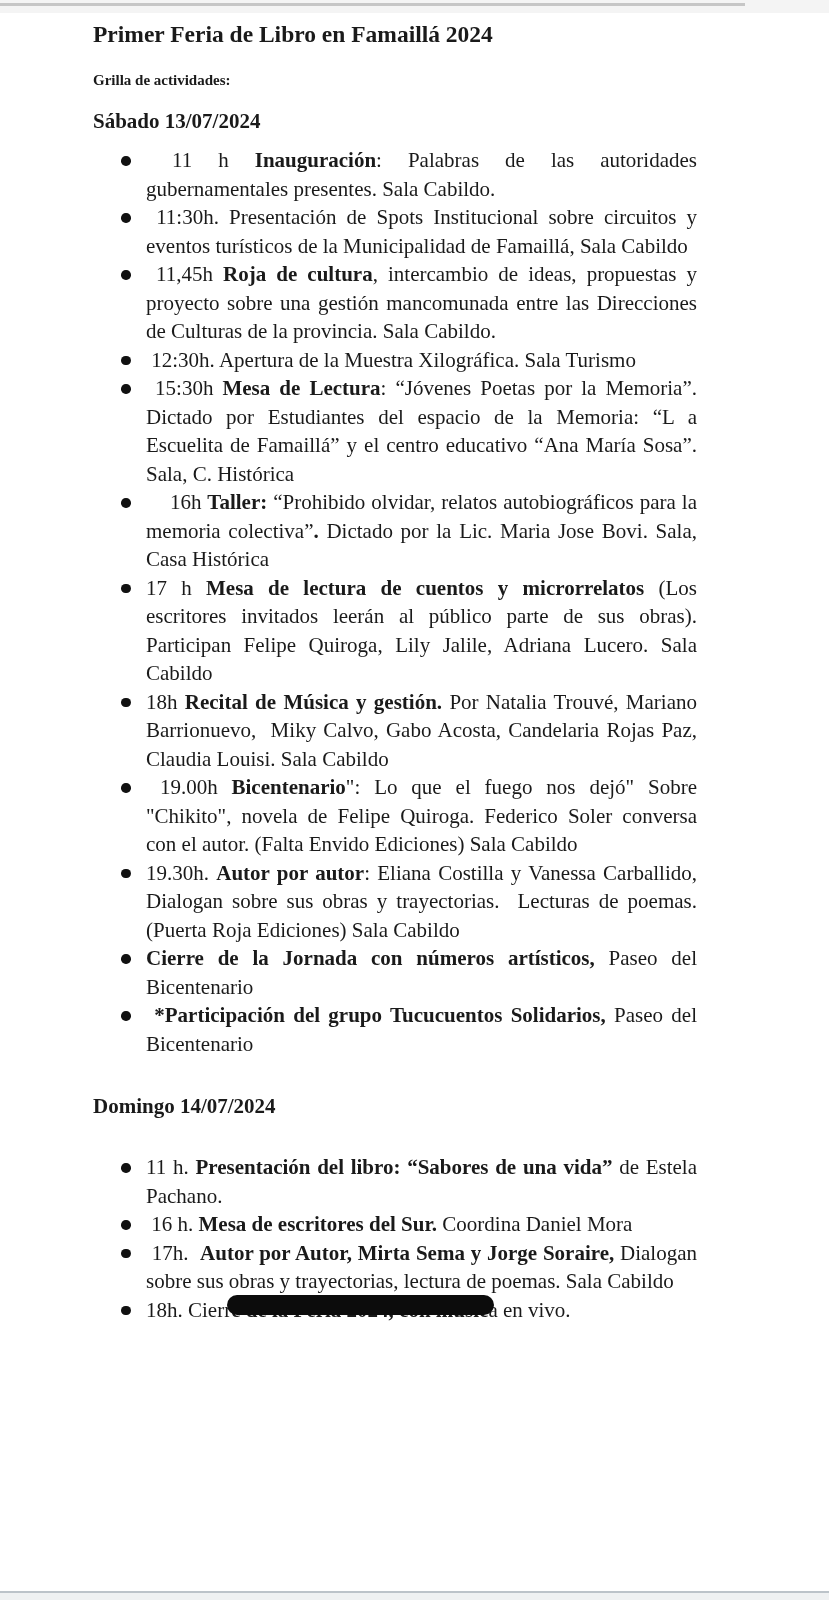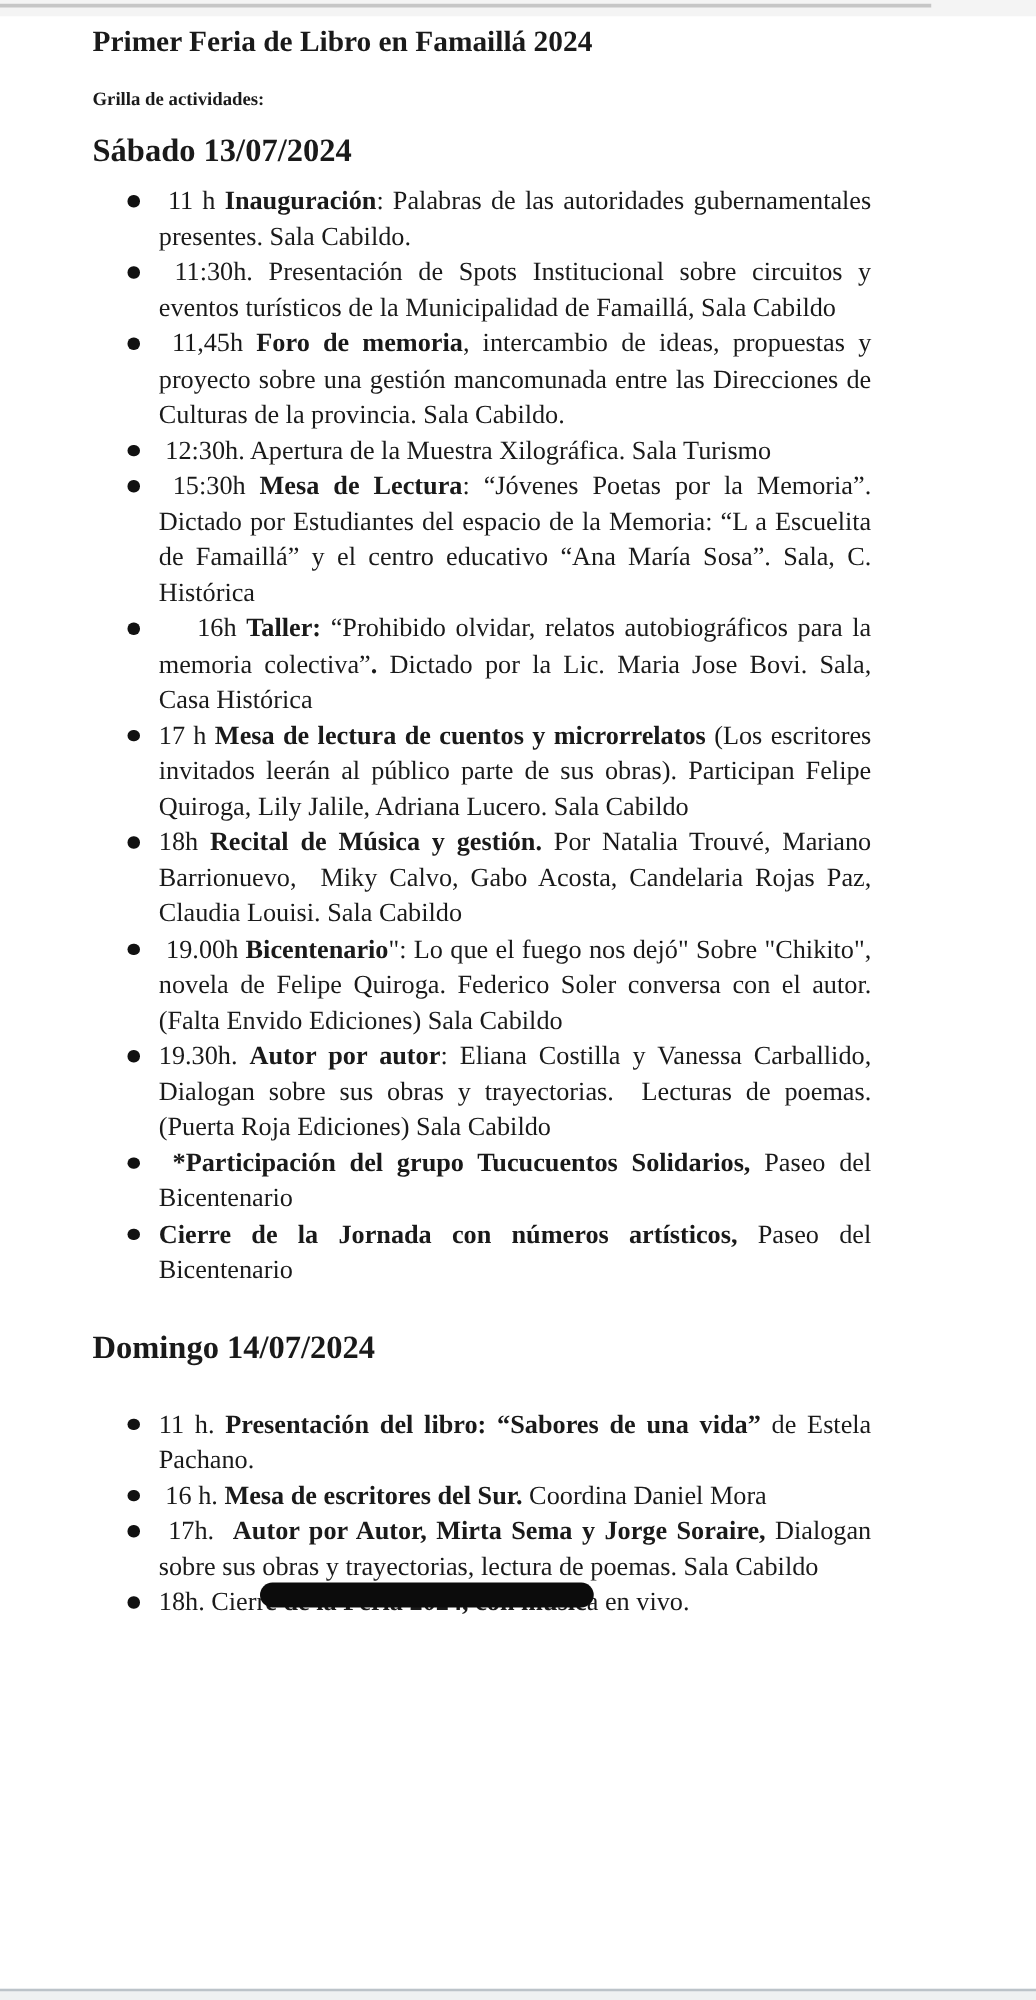--- a/index.html
+++ b/index.html
@@ -31,36 +31,36 @@
   .bottom-chrome {
     position: absolute;
     bottom: 0; left: 0; right: 0;
     height: 7px;
     background: #eff1f2;
     border-top: 2px solid #bcc3c9;
   }
   .doc {
     position: absolute;
     top: 13px; left: 0; right: 0;
-    padding: 7px 132px 0 74px;
+    padding: 7px 132px 0 93px;
   }
   .doc h1 {
     font-size: 23.5px;
     line-height: 28px;
     font-weight: 700;
     margin: 0 0 19px 0;
   }
   .doc h2 {
     font-size: 15px;
     line-height: 26px;
     font-weight: 700;
     margin: 0 0 15px 0;
   }
   .section-heading {
-    font-size: 26px;
+    font-size: 21px;
     line-height: 26px;
     font-weight: 700;
     margin: 0 0 12px 0;
   }
   .day-section:nth-child(2) .section-heading {
     margin-top: 35px;
   }
   .event-list {
     list-style: none;
     margin: 0 0 0 23px;
@@ -111,30 +111,30 @@
 
 <main class="doc">
   <h1>Primer Feria de Libro en Famaillá 2024</h1>
   <h2>Grilla de actividades:</h2>
   <div id="sections">
       <section class="day-section">
         <h3 class="section-heading">Sábado 13/07/2024</h3>
         <ul class="event-list">
           <li class="event-item"><span class="bullet"></span><span class="seg">&nbsp;11 h </span><span class="seg b">Inauguración</span><span class="seg">: Palabras de las autoridades gubernamentales presentes. Sala Cabildo.</span></li>
           <li class="event-item"><span class="bullet"></span><span class="seg">&nbsp;11:30h. Presentación de Spots Institucional sobre circuitos y eventos turísticos de la Municipalidad de Famaillá, Sala Cabildo</span></li>
-          <li class="event-item"><span class="bullet"></span><span class="seg">&nbsp;11,45h </span><span class="seg b">Foro de memoria</span><span class="seg">, intercambio de ideas, propuestas y proyecto sobre una gestión mancomunada entre las Direcciones de Culturas de la provincia. Sala Cabildo.</span></li>
+          <li class="event-item"><span class="bullet"></span><span class="seg">&nbsp;11,45h </span><span class="seg b">Roja de cultura</span><span class="seg">, intercambio de ideas, propuestas y proyecto sobre una gestión mancomunada entre las Direcciones de Culturas de la provincia. Sala Cabildo.</span></li>
           <li class="event-item"><span class="bullet"></span><span class="seg">&nbsp;12:30h. Apertura de la Muestra Xilográfica. Sala Turismo</span></li>
           <li class="event-item"><span class="bullet"></span><span class="seg">&nbsp;15:30h </span><span class="seg b">Mesa de Lectura</span><span class="seg">: “Jóvenes Poetas por la Memoria”. Dictado por Estudiantes del espacio de la Memoria: “L a Escuelita de Famaillá” y el centro educativo “Ana María Sosa”. Sala, C. Histórica</span></li>
           <li class="event-item"><span class="bullet"></span><span class="seg">&nbsp;&nbsp;&nbsp;&nbsp;16h </span><span class="seg b">Taller:</span><span class="seg"> “Prohibido olvidar, relatos autobiográficos para la memoria colectiva”</span><span class="seg b">.</span><span class="seg"> Dictado por la Lic. Maria Jose Bovi. Sala, Casa Histórica</span></li>
           <li class="event-item"><span class="bullet"></span><span class="seg">17 h </span><span class="seg b">Mesa de lectura de cuentos y microrrelatos</span><span class="seg"> (Los escritores invitados leerán al público parte de sus obras). Participan Felipe Quiroga, Lily Jalile, Adriana Lucero. Sala Cabildo</span></li>
           <li class="event-item"><span class="bullet"></span><span class="seg">18h </span><span class="seg b">Recital de Música y gestión.</span><span class="seg"> Por Natalia Trouvé, Mariano Barrionuevo, &nbsp;Miky Calvo, Gabo Acosta, Candelaria Rojas Paz, Claudia Louisi. Sala Cabildo</span></li>
           <li class="event-item"><span class="bullet"></span><span class="seg">&nbsp;19.00h </span><span class="seg b">Bicentenario</span><span class="seg">": Lo que el fuego nos dejó" Sobre "Chikito", novela de Felipe Quiroga. Federico Soler conversa con el autor. (Falta Envido Ediciones) Sala Cabildo</span></li>
           <li class="event-item"><span class="bullet"></span><span class="seg">19.30h. </span><span class="seg b">Autor por autor</span><span class="seg">: Eliana Costilla y Vanessa Carballido, Dialogan sobre sus obras y trayectorias. &nbsp;Lecturas de poemas. (Puerta Roja Ediciones) Sala Cabildo</span></li>
+          <li class="event-item"><span class="bullet"></span><span class="seg b">Cierre de la Jornada con números artísticos,</span><span class="seg"> Paseo del Bicentenario</span></li>
           <li class="event-item"><span class="bullet"></span><span class="seg b">&nbsp;*Participación del grupo Tucucuentos Solidarios,</span><span class="seg"> Paseo del Bicentenario</span></li>
-          <li class="event-item"><span class="bullet"></span><span class="seg b">Cierre de la Jornada con números artísticos,</span><span class="seg"> Paseo del Bicentenario</span></li>
         </ul>
       </section>
       <section class="day-section">
         <h3 class="section-heading">Domingo 14/07/2024</h3>
         <ul class="event-list">
           <li class="event-item"><span class="bullet"></span><span class="seg">11 h. </span><span class="seg b">Presentación del libro: “Sabores de una vida”</span><span class="seg"> de Estela Pachano.</span></li>
           <li class="event-item"><span class="bullet"></span><span class="seg">&nbsp;16 h. </span><span class="seg b">Mesa de escritores del Sur.</span><span class="seg"> Coordina Daniel Mora</span></li>
           <li class="event-item"><span class="bullet"></span><span class="seg">&nbsp;17h. &nbsp;</span><span class="seg b">Autor por Autor, Mirta Sema y Jorge Soraire,</span><span class="seg"> Dialogan sobre sus obras y trayectorias, lectura de poemas. Sala Cabildo</span></li>
           <li class="event-item"><span class="bullet"></span><span class="seg">18h. Cierr</span><span class="seg redacted">e de la Feria 2024, con músic<i class="redaction-bar"></i></span><span class="seg">a en vivo.</span></li>
         </ul>

